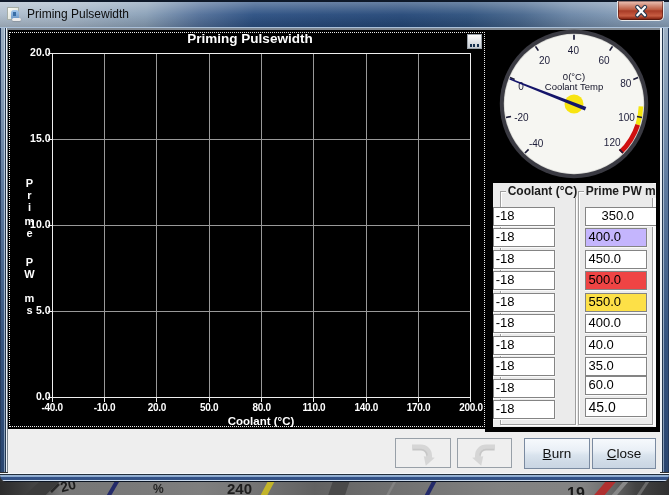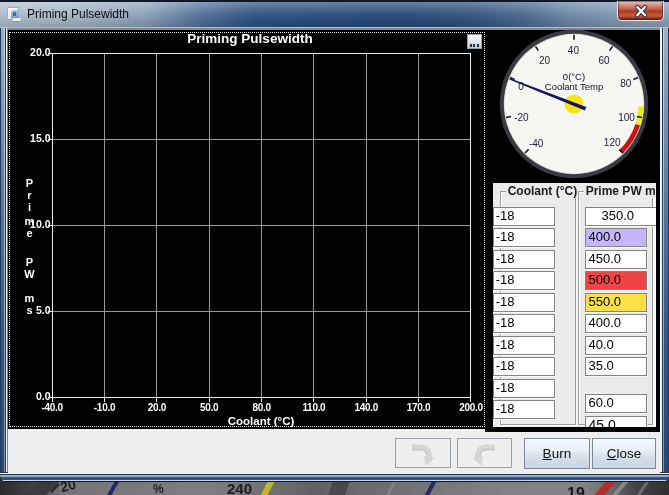--- a/index.html
+++ b/index.html
@@ -233,21 +233,21 @@
     <div style="width:58px;height:17px;margin-bottom:2.5px;background:#fff;border:1px solid #848484;box-shadow:0 1px 0 #fafafa,1px 0 0 #f0f0f0;font-size:13px;color:#000;line-height:16px;padding-left:2px;">-18</div>
   </div>
   <div id="col2" class="abs" style="left:92.8px;top:24.2px;">
     <div style="width:58px;height:17px;margin-bottom:2.5px;background:#fff;border:1px solid #848484;box-shadow:0 1px 0 #fafafa,1px 0 0 #f0f0f0;font-size:13px;color:#000;line-height:16px;padding-left:15px;">350.0</div>
     <div style="width:58px;height:17px;margin-bottom:2.5px;background:#c4b5fd;border:1px solid #848484;box-shadow:0 1px 0 #fafafa,1px 0 0 #f0f0f0;font-size:13px;color:#000;line-height:16px;padding-left:2px;">400.0</div>
     <div style="width:58px;height:17px;margin-bottom:2.5px;background:#fff;border:1px solid #848484;box-shadow:0 1px 0 #fafafa,1px 0 0 #f0f0f0;font-size:13px;color:#000;line-height:16px;padding-left:2px;">450.0</div>
     <div style="width:58px;height:17px;margin-bottom:2.5px;background:#ef4444;border:1px solid #848484;box-shadow:0 1px 0 #fafafa,1px 0 0 #f0f0f0;font-size:13px;color:#000;line-height:16px;padding-left:2px;">500.0</div>
     <div style="width:58px;height:17px;margin-bottom:2.5px;background:#fde047;border:1px solid #848484;box-shadow:0 1px 0 #fafafa,1px 0 0 #f0f0f0;font-size:13px;color:#000;line-height:16px;padding-left:2px;">550.0</div>
     <div style="width:58px;height:17px;margin-bottom:2.5px;background:#fff;border:1px solid #848484;box-shadow:0 1px 0 #fafafa,1px 0 0 #f0f0f0;font-size:13px;color:#000;line-height:16px;padding-left:2px;">400.0</div>
     <div style="width:58px;height:17px;margin-bottom:2.5px;background:#fff;border:1px solid #848484;box-shadow:0 1px 0 #fafafa,1px 0 0 #f0f0f0;font-size:13px;color:#000;line-height:16px;padding-left:2px;">40.0</div>
-    <div style="width:58px;height:17px;margin-bottom:18px;background:#fff;border:1px solid #848484;box-shadow:0 1px 0 #fafafa,1px 0 0 #f0f0f0;font-size:13px;color:#000;line-height:16px;padding-left:2px;">35.0</div>
+    <div style="width:58px;height:17px;margin-bottom:0;background:#fff;border:1px solid #848484;box-shadow:0 1px 0 #fafafa,1px 0 0 #f0f0f0;font-size:13px;color:#000;line-height:16px;padding-left:2px;">35.0</div>
     <div style="width:58px;height:17px;margin-bottom:2.5px;background:#fff;border:1px solid #848484;box-shadow:0 1px 0 #fafafa,1px 0 0 #f0f0f0;font-size:13px;color:#000;line-height:16px;padding-left:2px;">60.0</div>
     <div style="width:58px;height:17px;margin-bottom:2.5px;background:#fff;border:1px solid #848484;box-shadow:0 1px 0 #fafafa,1px 0 0 #f0f0f0;font-size:14px;color:#000;line-height:16px;padding-left:2px;">45.0</div>
   </div>
 </div>
 
 <div class="abs" style="left:395px;top:437.8px;width:56.2px;height:30.2px;background:#efefef;border:1px solid #98a0a8;box-sizing:border-box;">
   <svg width="26" height="26" viewBox="0 0 26 26" style="position:absolute;left:14px;top:3px;">
     <path d="M2,5.5 L11,5.5 A8,8 0 0 1 19,13.5 L19,16" fill="none" stroke="#d6d6d6" stroke-width="6"></path>
     <polygon points="13.8,14.2 24.8,15.8 15.8,23.8" fill="#d6d6d6"></polygon>
     <path d="M3,7.5 L11,7.5 A6,6 0 0 1 17,13.5" fill="none" stroke="#c7c7c7" stroke-width="1.6"></path>

